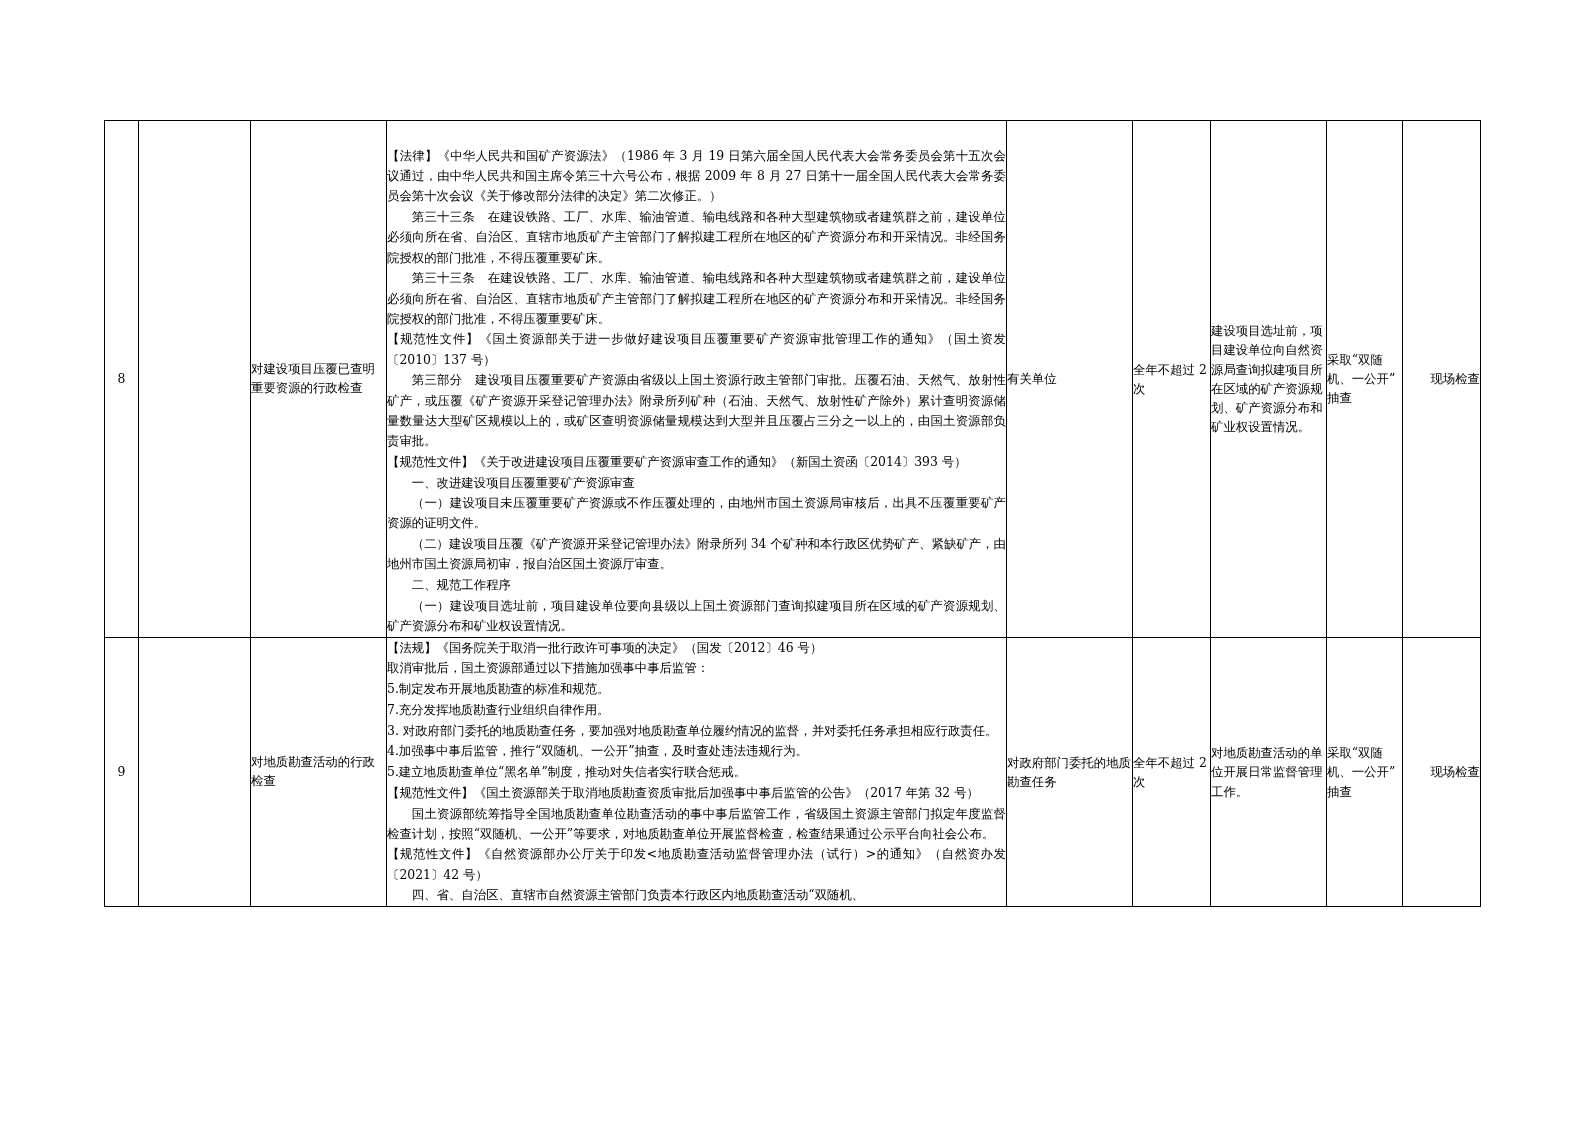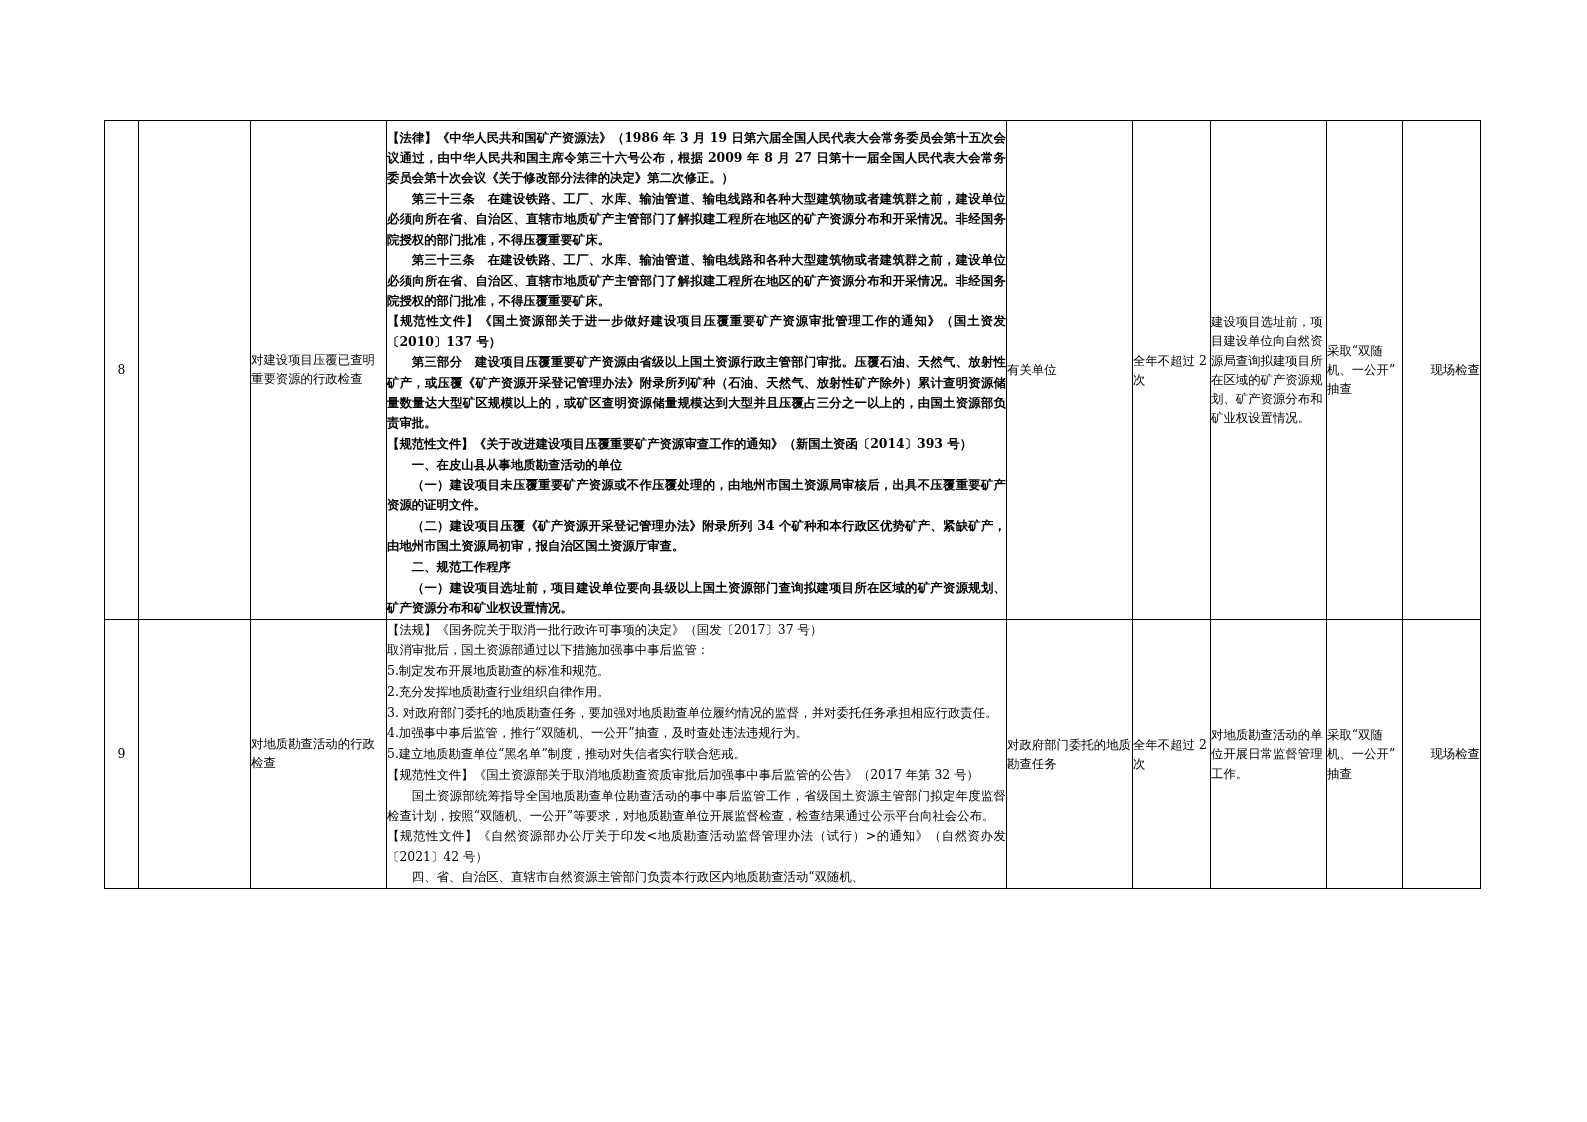--- a/index.html
+++ b/index.html
@@ -76,21 +76,21 @@
     text-indent: 0;
   }
   .mid {
     vertical-align: middle;
     padding: 4px 6px;
     line-height: 1.6;
   }
   .center {
     text-align: right;
   }
-  .row8 .basis-cell { padding-top: 7px; font-weight: bold; }
+  .row8 .basis-cell { padding-top: 25px; }
 </style>
 </head>
 <body>
 
 <div class="page">
   <div class="sheet">
     <table class="doc">
       <colgroup>
         <col class="c-idx">
           <col class="c-blank">
@@ -108,42 +108,42 @@
           <td class="idx">8</td>
           <td class="cell-pad"></td>
           <td class="item-cell">对建设项目压覆已查明重要资源的行政检查</td>
           <td class="basis-cell">
             <p class="noind">【法律】《中华人民共和国矿产资源法》（1986 年 3 月 19 日第六届全国人民代表大会常务委员会第十五次会议通过，由中华人民共和国主席令第三十六号公布，根据 2009 年 8 月 27 日第十一届全国人民代表大会常务委员会第十次会议《关于修改部分法律的决定》第二次修正。）</p>
             <p>第三十三条　在建设铁路、工厂、水库、输油管道、输电线路和各种大型建筑物或者建筑群之前，建设单位必须向所在省、自治区、直辖市地质矿产主管部门了解拟建工程所在地区的矿产资源分布和开采情况。非经国务院授权的部门批准，不得压覆重要矿床。</p>
             <p>第三十三条　在建设铁路、工厂、水库、输油管道、输电线路和各种大型建筑物或者建筑群之前，建设单位必须向所在省、自治区、直辖市地质矿产主管部门了解拟建工程所在地区的矿产资源分布和开采情况。非经国务院授权的部门批准，不得压覆重要矿床。</p>
             <p class="noind">【规范性文件】《国土资源部关于进一步做好建设项目压覆重要矿产资源审批管理工作的通知》（国土资发〔2010〕137 号）</p>
             <p>第三部分　建设项目压覆重要矿产资源由省级以上国土资源行政主管部门审批。压覆石油、天然气、放射性矿产，或压覆《矿产资源开采登记管理办法》附录所列矿种（石油、天然气、放射性矿产除外）累计查明资源储量数量达大型矿区规模以上的，或矿区查明资源储量规模达到大型并且压覆占三分之一以上的，由国土资源部负责审批。</p>
             <p class="noind">【规范性文件】《关于改进建设项目压覆重要矿产资源审查工作的通知》（新国土资函〔2014〕393 号）</p>
-            <p>一、在皮山县从事地质勘查活动的单位</p>
+            <p>一、改进建设项目压覆重要矿产资源审查</p>
             <p>（一）建设项目未压覆重要矿产资源或不作压覆处理的，由地州市国土资源局审核后，出具不压覆重要矿产资源的证明文件。</p>
             <p>（二）建设项目压覆《矿产资源开采登记管理办法》附录所列 34 个矿种和本行政区优势矿产、紧缺矿产，由地州市国土资源局初审，报自治区国土资源厅审查。</p>
             <p>二、规范工作程序</p>
             <p>（一）建设项目选址前，项目建设单位要向县级以上国土资源部门查询拟建项目所在区域的矿产资源规划、矿产资源分布和矿业权设置情况。</p>
           </td>
           <td class="mid">有关单位</td>
           <td class="mid">全年不超过 2 次</td>
           <td class="mid">建设项目选址前，项目建设单位向自然资源局查询拟建项目所在区域的矿产资源规划、矿产资源分布和矿业权设置情况。</td>
           <td class="mid">采取“双随机、一公开”抽查</td>
           <td class="mid center">现场检查</td>
         </tr>
 
         <tr class="row9">
           <td class="idx">9</td>
           <td class="cell-pad"></td>
           <td class="item-cell">对地质勘查活动的行政检查</td>
           <td class="basis-cell">
-            <p class="noind">【法规】《国务院关于取消一批行政许可事项的决定》（国发〔2017〕37 号）</p>
+            <p class="noind">【法规】《国务院关于取消一批行政许可事项的决定》（国发〔2012〕46 号）</p>
             <p class="noind">取消审批后，国土资源部通过以下措施加强事中事后监管：</p>
             <p class="noind">5.制定发布开展地质勘查的标准和规范。</p>
-            <p class="noind">2.充分发挥地质勘查行业组织自律作用。</p>
+            <p class="noind">7.充分发挥地质勘查行业组织自律作用。</p>
             <p class="noind">3. 对政府部门委托的地质勘查任务，要加强对地质勘查单位履约情况的监督，并对委托任务承担相应行政责任。</p>
             <p class="noind">4.加强事中事后监管，推行“双随机、一公开”抽查，及时查处违法违规行为。</p>
             <p class="noind">5.建立地质勘查单位“黑名单”制度，推动对失信者实行联合惩戒。</p>
             <p class="noind">【规范性文件】《国土资源部关于取消地质勘查资质审批后加强事中事后监管的公告》（2017 年第 32 号）</p>
             <p>国土资源部统筹指导全国地质勘查单位勘查活动的事中事后监管工作，省级国土资源主管部门拟定年度监督检查计划，按照“双随机、一公开”等要求，对地质勘查单位开展监督检查，检查结果通过公示平台向社会公布。</p>
             <p class="noind">【规范性文件】《自然资源部办公厅关于印发&lt;地质勘查活动监督管理办法（试行）&gt;的通知》（自然资办发〔2021〕42 号）</p>
             <p>四、省、自治区、直辖市自然资源主管部门负责本行政区内地质勘查活动“双随机、</p>
           </td>
           <td class="mid">对政府部门委托的地质勘查任务</td>
           <td class="mid">全年不超过 2 次</td>

